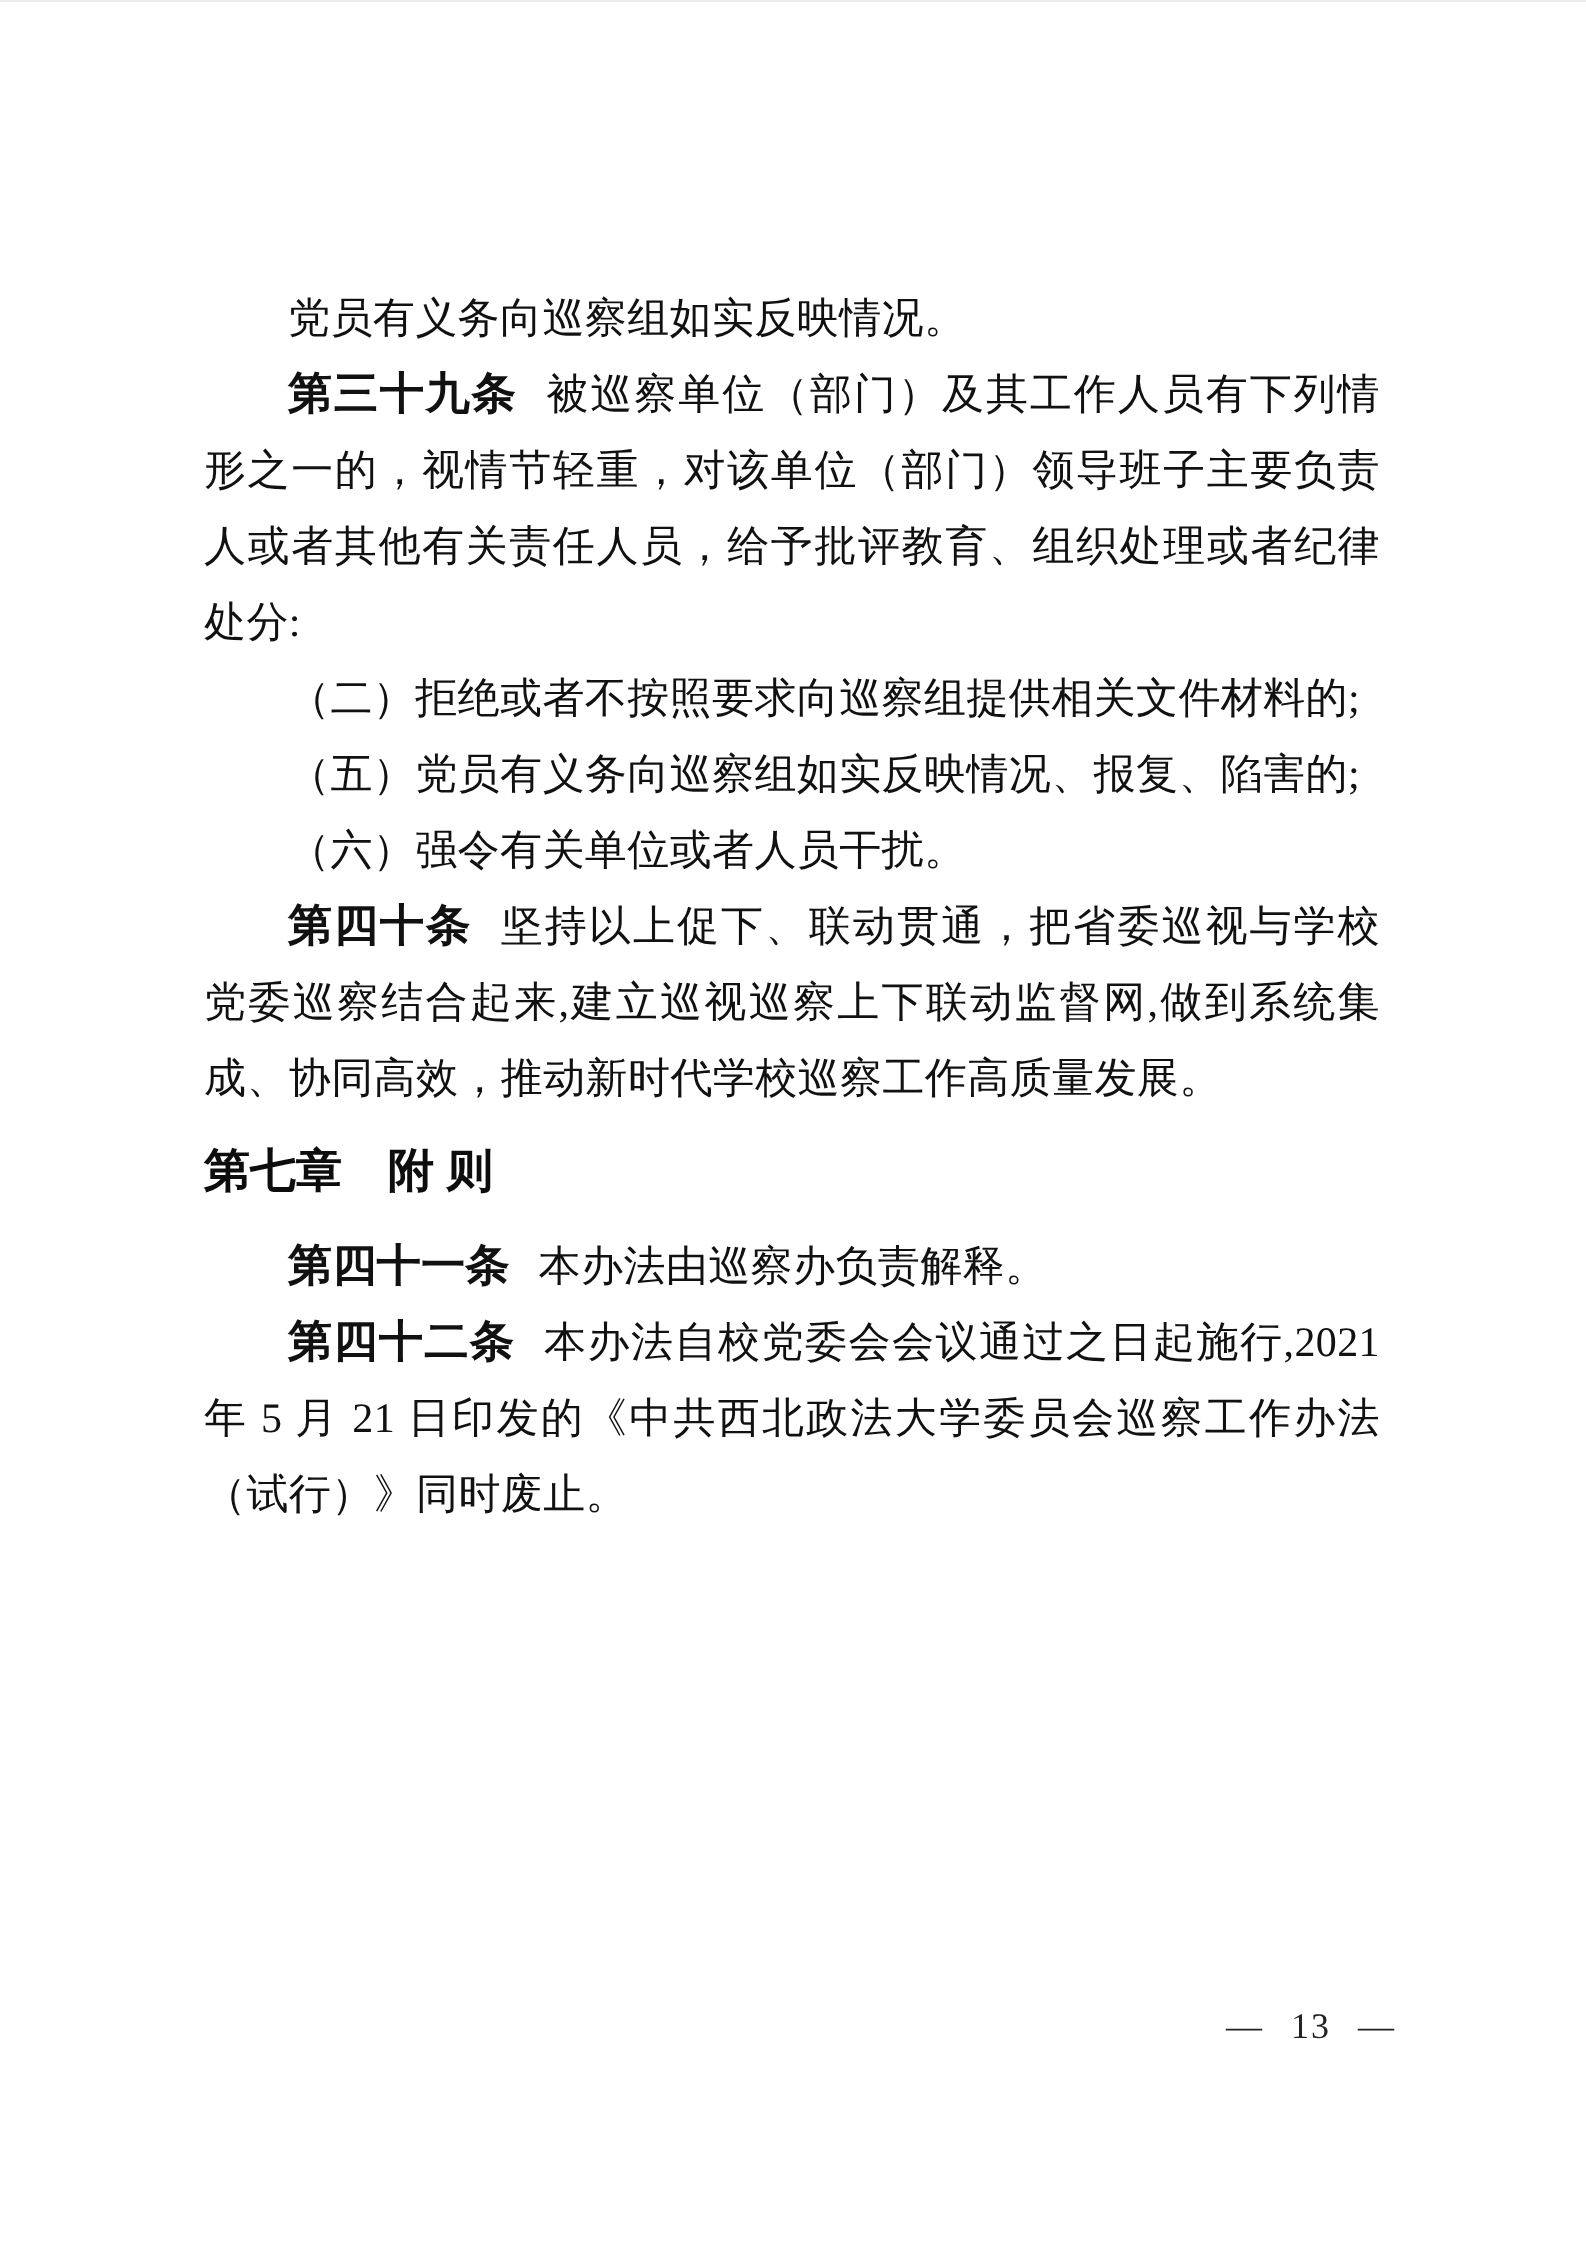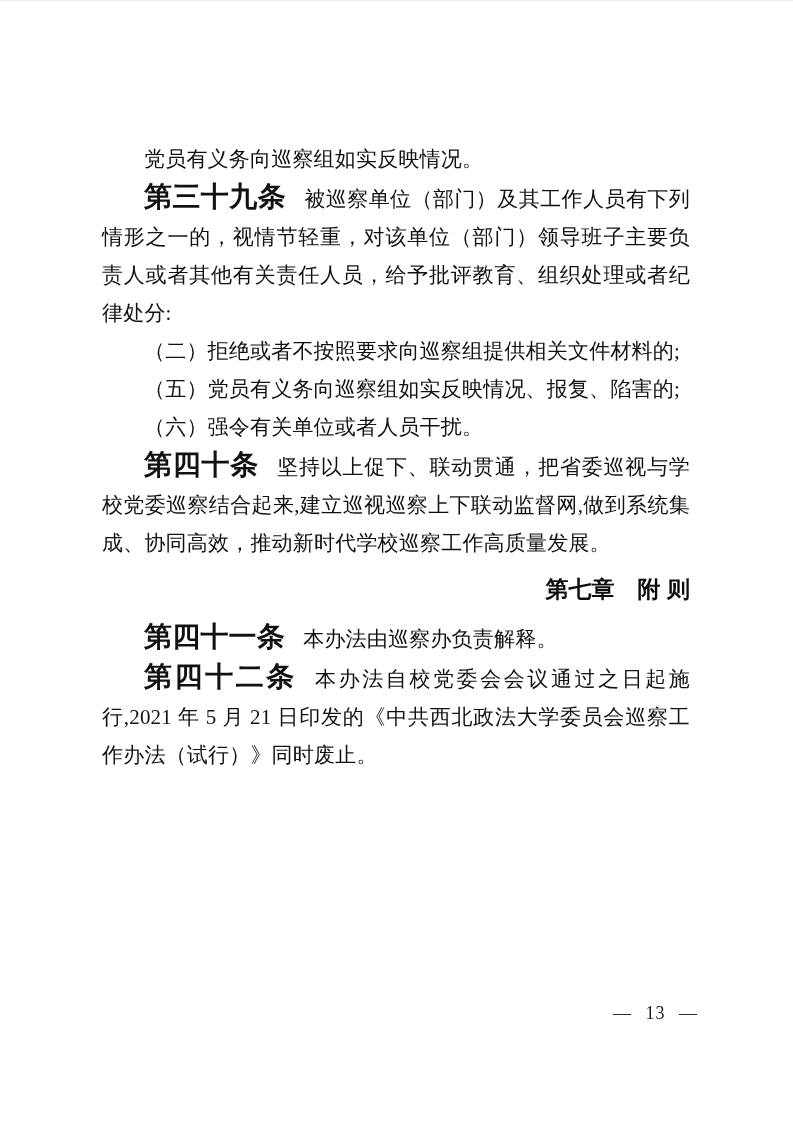--- a/index.html
+++ b/index.html
@@ -29,33 +29,33 @@
     margin: 0;
     font-size: 21px;
     line-height: 38px;
     text-align: justify;
     text-indent: 2em;
     letter-spacing: 0.2px;
   }
   .lead {
     font-weight: bold;
     font-family: "Liberation Sans", "DejaVu Sans", sans-serif;
-    font-size: 28px;
+    font-size: 22px;
     margin-right: 0.65em;
   }
   .lead:empty {
     display: none;
     margin: 0;
   }
   .chapter {
     margin: 8px 0 10px 0;
     font-size: 23px;
     line-height: 38px;
     font-weight: bold;
-    text-align: right;
+    text-align: left;
     text-indent: 0;
     font-family: "Liberation Sans", "DejaVu Sans", sans-serif;
     color: #0d0d0d;
   }
   .page-number {
     position: absolute;
     top: 1002px;
     right: 95px;
     font-size: 18px;
     letter-spacing: 1px;

